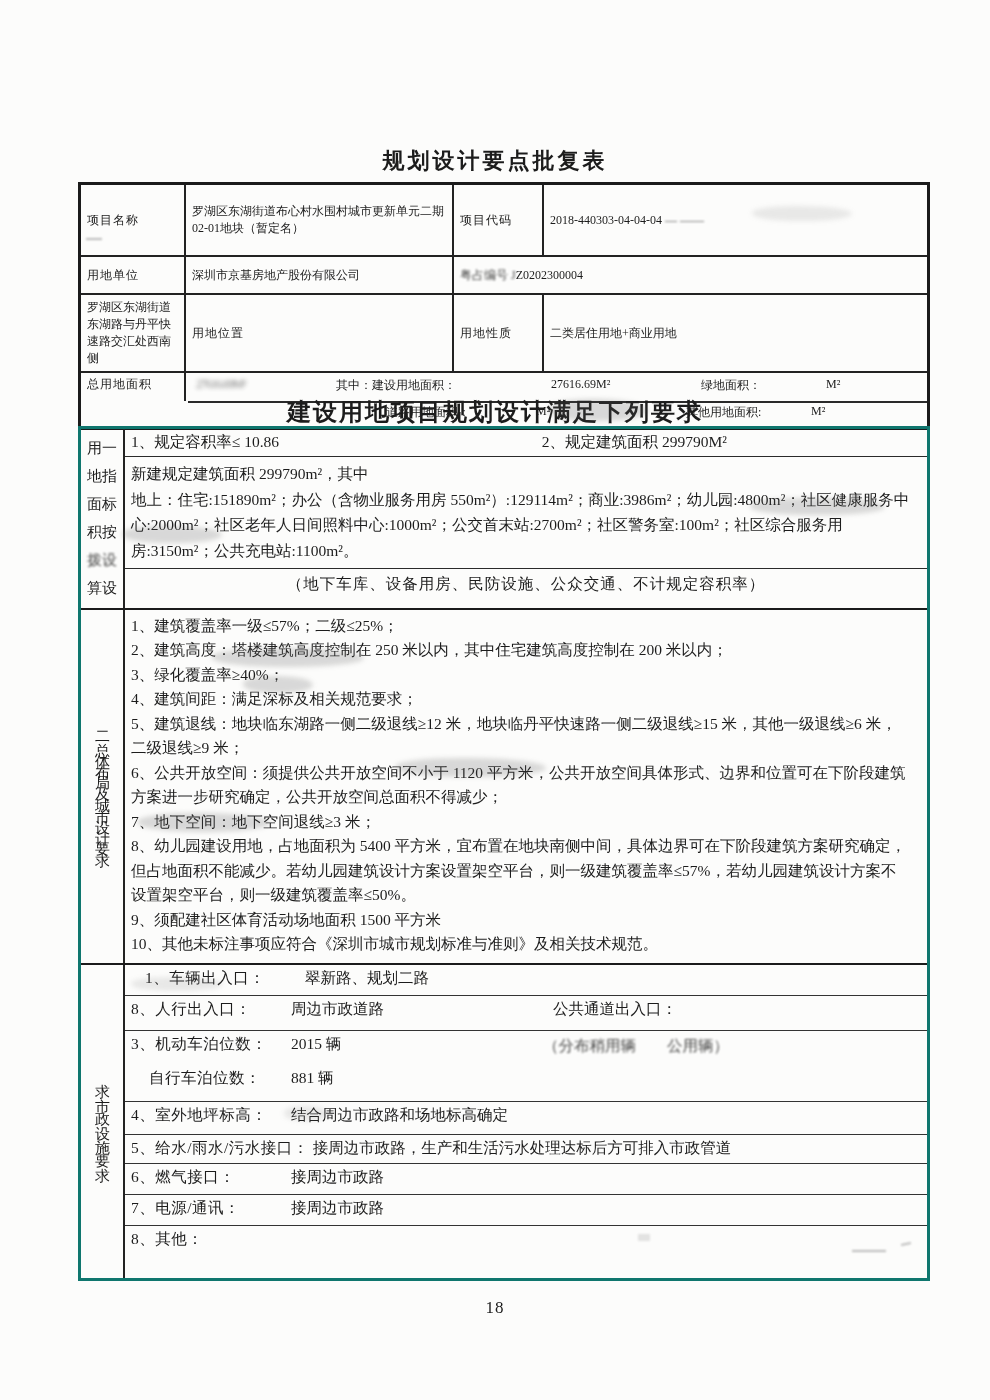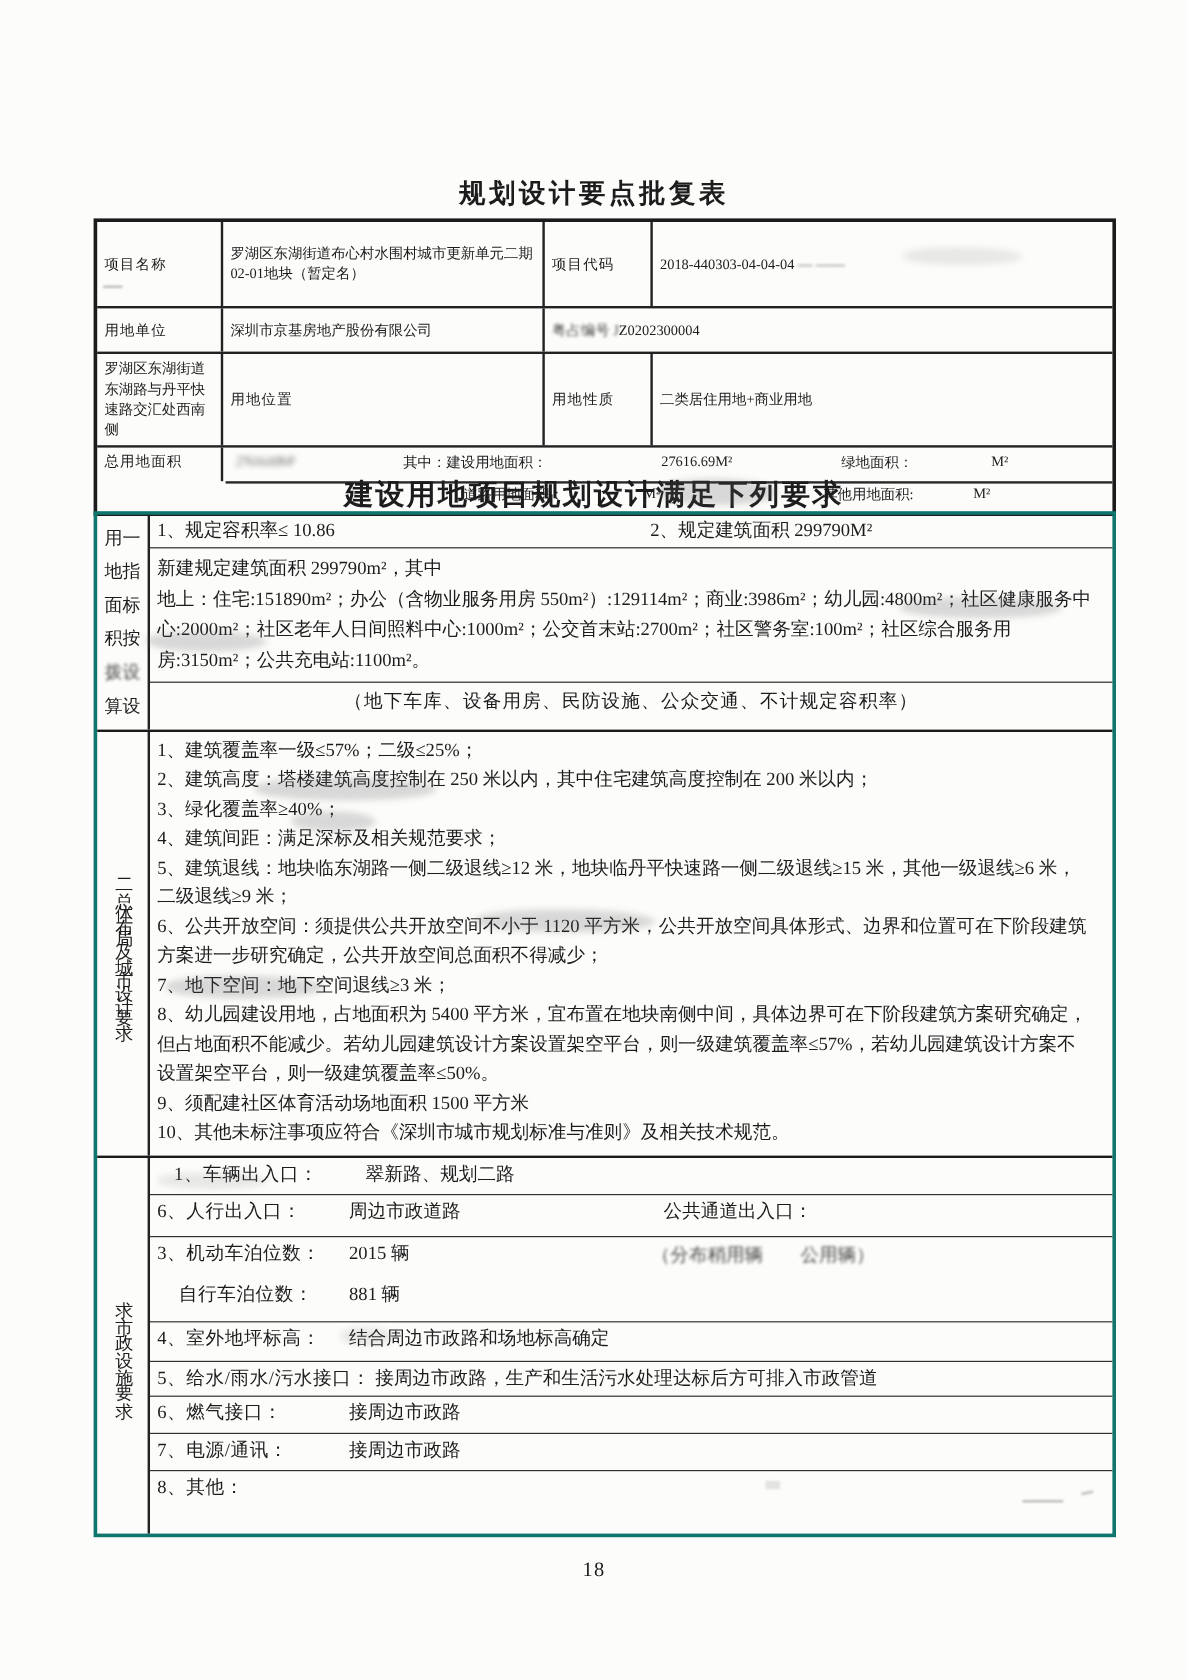--- a/index.html
+++ b/index.html
@@ -181,21 +181,21 @@
     <div class="sec last">
       <div class="side">
         <span class="vert vertC">求市政设施要求</span>
       </div>
       <div class="contC">
         <div class="s3-row rr1">
           <span class="s3l">1、车辆出入口：</span>
           <span>翠新路、规划二路</span>
         </div>
         <div class="s3-row rr2">
-          <span class="s3l">6、人行出入口：</span>
+          <span class="s3l">8、人行出入口：</span>
           <span>周边市政道路</span>
           <span class="s3x">公共通道出入口：</span>
         </div>
         <div class="s3-row rr3a">
           <span class="s3l">3、机动车泊位数：</span>
           <span>2015 辆</span>
           <span class="s3xs smudge">（分布稍用辆　　公用辆）</span>
         </div>
         <div class="s3-row rr3b">
           <span class="s3l indent">自行车泊位数：</span>

